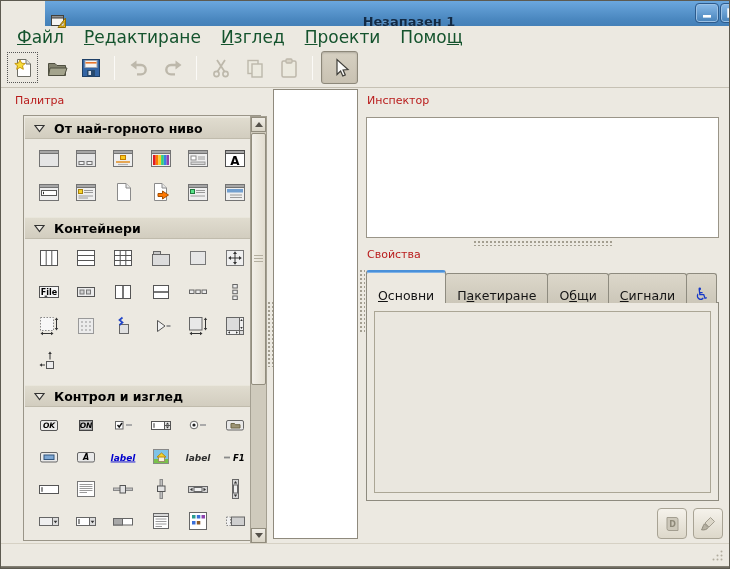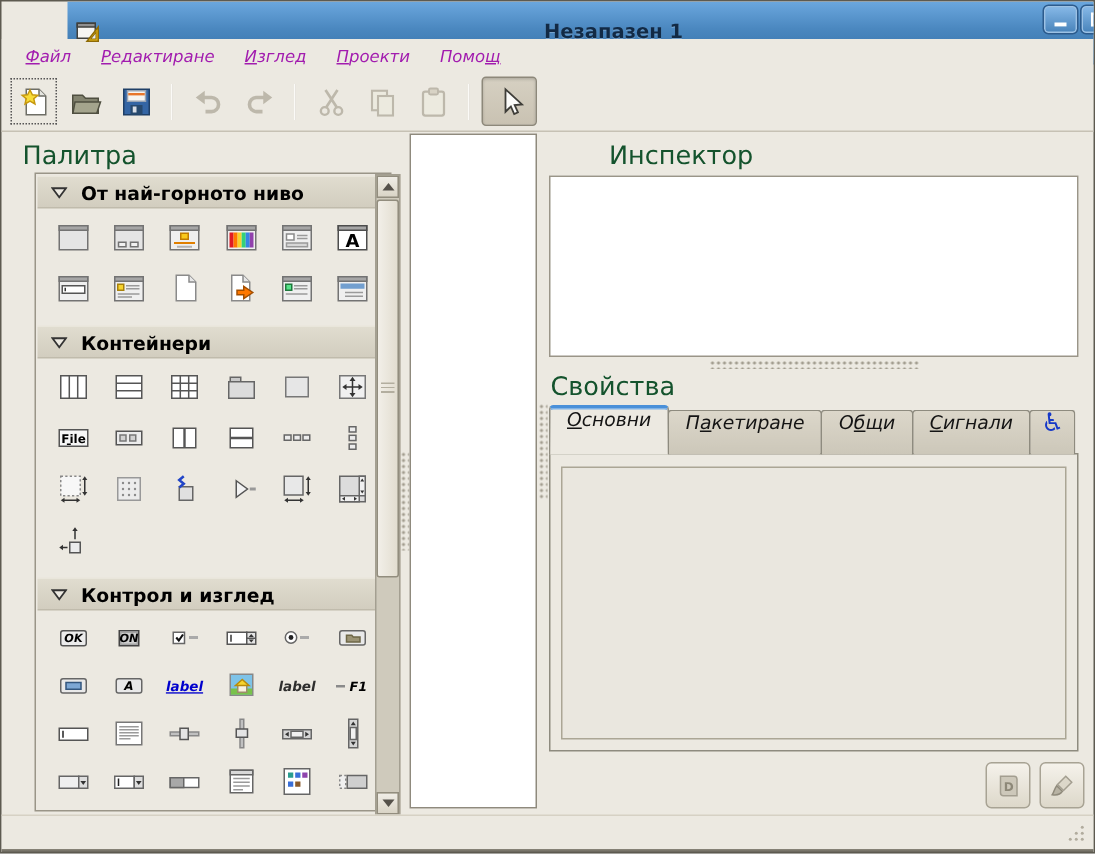--- a/index.html
+++ b/index.html
@@ -30,40 +30,40 @@
     background: linear-gradient(#85b7e6, #4a85bc);
     border:1px solid #9cc1e4; outline:1px solid #2d5b8c;
     display:flex; align-items:center; justify-content:center;
   }
   
   .menubar {
     position:absolute; left:0; top:25px; width:100%; height:22px;
     display:flex; align-items:center; padding-left:6px;
     background:#ece9e1;
   }
-  .menu-item { padding: 2px 10px; font-size:11px; color:#a21caf;font-style:italic; }
+  .menu-item { padding: 2px 10px; font-size:17px; color:#14532d; }
   .u { text-decoration: underline; }
   
   .toolbar {
     position:absolute; left:0; top:47px; width:100%; height:40px;
     display:flex; align-items:center; padding-left:6px; gap:3px;
     background:#ece9e1; border-bottom:1px solid #c6c1b4;
   }
   .tbtn { width:31px; height:31px; display:flex; align-items:center; justify-content:center;
     background:transparent; border:1px solid transparent; }
   .tbtn.focus { border:1px dotted #555; }
   .tbtn.pressed {
     width:37px; height:33px;
     background: linear-gradient(#d6d0c2,#c9c2b2);
     border:1px solid #8d887a; border-radius:3px;
     box-shadow: inset 0 1px 2px rgba(0,0,0,.18);
   }
   .tsep { width:1px; height:24px; background:#b9b4a7; border-right:1px solid #fbfaf7; margin:0 5px; }
   
-  .palette-label, .insp-label, .props-label { position:absolute; font-size:17px; color:#14532d; }
+  .palette-label, .insp-label, .props-label { position:absolute; font-size:11px; color:#b91c1c; }
   .palette-label { left:14px; top:93px; }
   .palette-frame {
     position:absolute; left:22px; top:114px; width:238px; height:426px;
     border:1px solid #9a9588; background:#ece9e1; overflow:hidden;
   }
   .psection {
     height:22px; margin:1px 1px 0 1px;
     background: linear-gradient(#e0dccf, #d2cdbf);
     border-top:1px solid #e9e6db; border-bottom:1px solid #c0bbac;
     display:flex; align-items:center; gap:9px; padding-left:9px;
@@ -91,30 +91,30 @@
     background:linear-gradient(90deg,#f2efe8,#e2ddd0); border:1px solid #928d7e; border-radius:2px;
     display:flex; align-items:center; justify-content:center; }
   .sb-grip { width:9px; height:8px;
     background: repeating-linear-gradient(#b3ae9f 0 1px, transparent 1px 3px); }
   .dotgrip { background-image: radial-gradient(circle, #a39e90 1px, transparent 1.1px);
     background-size:4px 4px; }
   .vhandle { position:absolute; width:6px; }
   .canvas { position:absolute; left:272px; top:88px; width:85px; height:450px;
     background:#fff; border:1px solid #8f8a7d; }
   
-  .insp-label { left:366px; top:93px;margin-left:39px; }
+  .insp-label { left:366px; top:93px; }
   .insp-box { position:absolute; left:365px; top:116px; width:353px; height:121px;
     background:#fff; border:1px solid #9a9588; }
   .hgrip { position:absolute; left:472px; top:239px; width:140px; height:6px; }
   .props-label { left:366px; top:247px;text-align:center; }
   .tabs { position:absolute; left:365px; top:269px; height:33px; display:flex; align-items:flex-end; z-index:3; }
   .tab {
-    height:30px; padding:0 11px; display:flex; align-items:flex-start;
+    height:30px; padding:0 11px; display:flex; align-items:flex-end;
     background:linear-gradient(#dcd7ca,#ccc7b9); border:1px solid #8e8b7f; border-bottom:none;
-    border-radius:3px 3px 0 0; font-size:12.5px; color:#141414; margin-right:-1px;font-style:italic;
+    border-radius:3px 3px 0 0; font-size:12.5px; color:#141414; margin-right:-1px;
   }
   .tab.active {
     height:33px; background:#ece9e1; border-top:2px solid #4a90d9;
     box-shadow: inset 0 1px 0 #7fb2e6; z-index:4;
   }
   .tab.icontab { padding:0 7px; }
   .a11y { font-size:17px; color:#1638c8; line-height:1; }
   .page { position:absolute; left:365px; top:301px; width:353px; height:199px;
     background:#ece9e1; border:1px solid #8e8b7f; z-index:2; }
   .page-inner { position:absolute; left:7px; top:8px; width:337px; height:182px;

